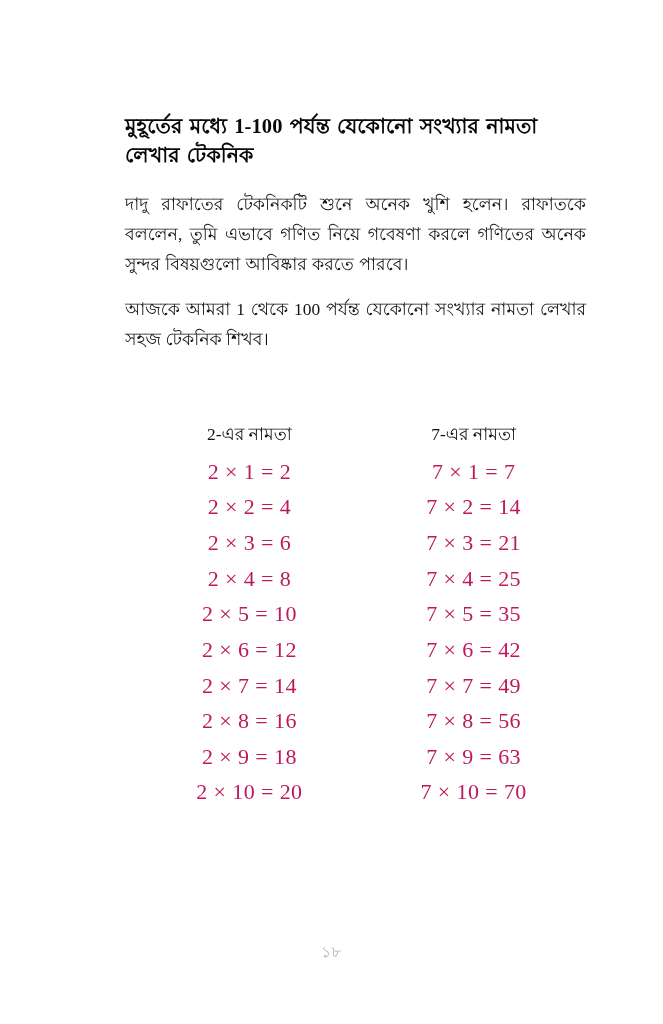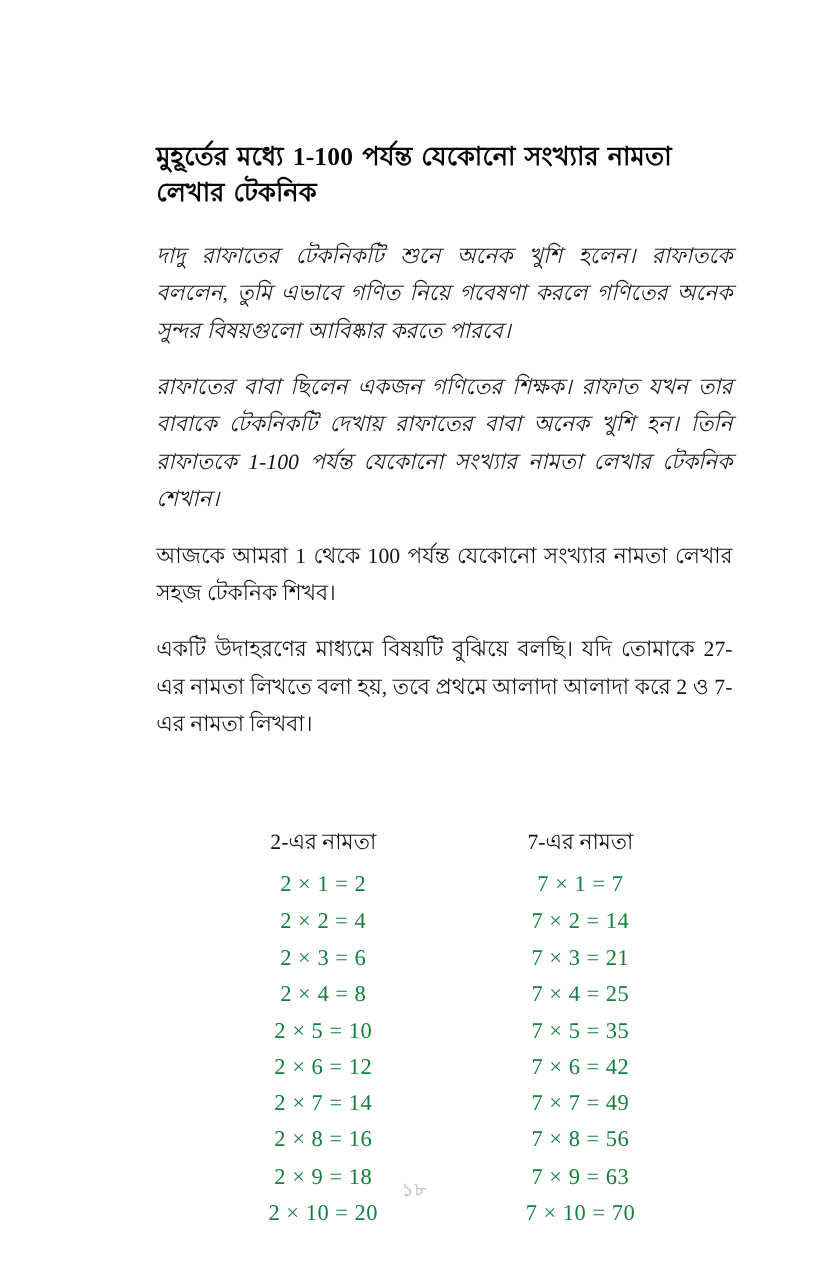--- a/index.html
+++ b/index.html
@@ -49,21 +49,20 @@
     font-size: 17.4px;
     line-height: 1.72;
     margin: 0 0 15px 0;
     text-align: justify;
     text-justify: inter-word;
     color: #141414;
     hyphens: none;
   }
 
   .para.slanted {
-    font-style: italic;
     word-spacing: 1px;
   }
 
   .para.upright {
     font-style: normal;
   }
 
   .para:last-of-type {
     margin-bottom: 0;
   }
@@ -87,23 +86,23 @@
   .table-col-head {
     font-size: 17.4px;
     line-height: 1.6;
     color: #111111;
     white-space: nowrap;
     margin-bottom: 5px;
     margin-top: 40px;
   }
 
   .table-row {
-    font-size: 18px;
+    font-size: 22px;
     line-height: 1.62;
-    color: #15803d;
+    color: #be185d;
     white-space: nowrap;
     letter-spacing: 0.4px;
   }
 
   
   .page-number {
     position: absolute;
     left: 0;
     right: 0;
     top: 940px;
@@ -117,23 +116,21 @@
 <body>
 
 <div class="page">
 
   <div class="content">
 
     <h1 class="doc-heading">মুহূর্তের মধ্যে 1-100 পর্যন্ত যেকোনো সংখ্যার নামতা লেখার টেকনিক</h1>
 
     <div id="paragraph-container">
         <p class="para slanted">দাদু রাফাতের টেকনিকটি শুনে অনেক খুশি হলেন। রাফাতকে বললেন, তুমি এভাবে গণিত নিয়ে গবেষণা করলে গণিতের অনেক সুন্দর বিষয়গুলো আবিষ্কার করতে পারবে।</p>
-        <p class="para slanted">রাফাতের বাবা ছিলেন একজন গণিতের শিক্ষক। রাফাত যখন তার বাবাকে টেকনিকটি দেখায় রাফাতের বাবা অনেক খুশি হন। তিনি রাফাতকে 1-100 পর্যন্ত যেকোনো সংখ্যার নামতা লেখার টেকনিক শেখান।</p>
         <p class="para upright">আজকে আমরা 1 থেকে 100 পর্যন্ত যেকোনো সংখ্যার নামতা লেখার সহজ টেকনিক শিখব।</p>
-        <p class="para upright">একটি উদাহরণের মাধ্যমে বিষয়টি বুঝিয়ে বলছি। যদি তোমাকে 27-এর নামতা লিখতে বলা হয়, তবে প্রথমে আলাদা আলাদা করে 2 ও 7-এর নামতা লিখবা।</p>
       </div>
 
     <div class="tables-block" id="tables-container">
         <div class="table-col">
           <div class="table-col-head">2-এর নামতা</div>
           <div class="table-row">2 × 1 = 2</div>
           <div class="table-row">2 × 2 = 4</div>
           <div class="table-row">2 × 3 = 6</div>
           <div class="table-row">2 × 4 = 8</div>
           <div class="table-row">2 × 5 = 10</div>

